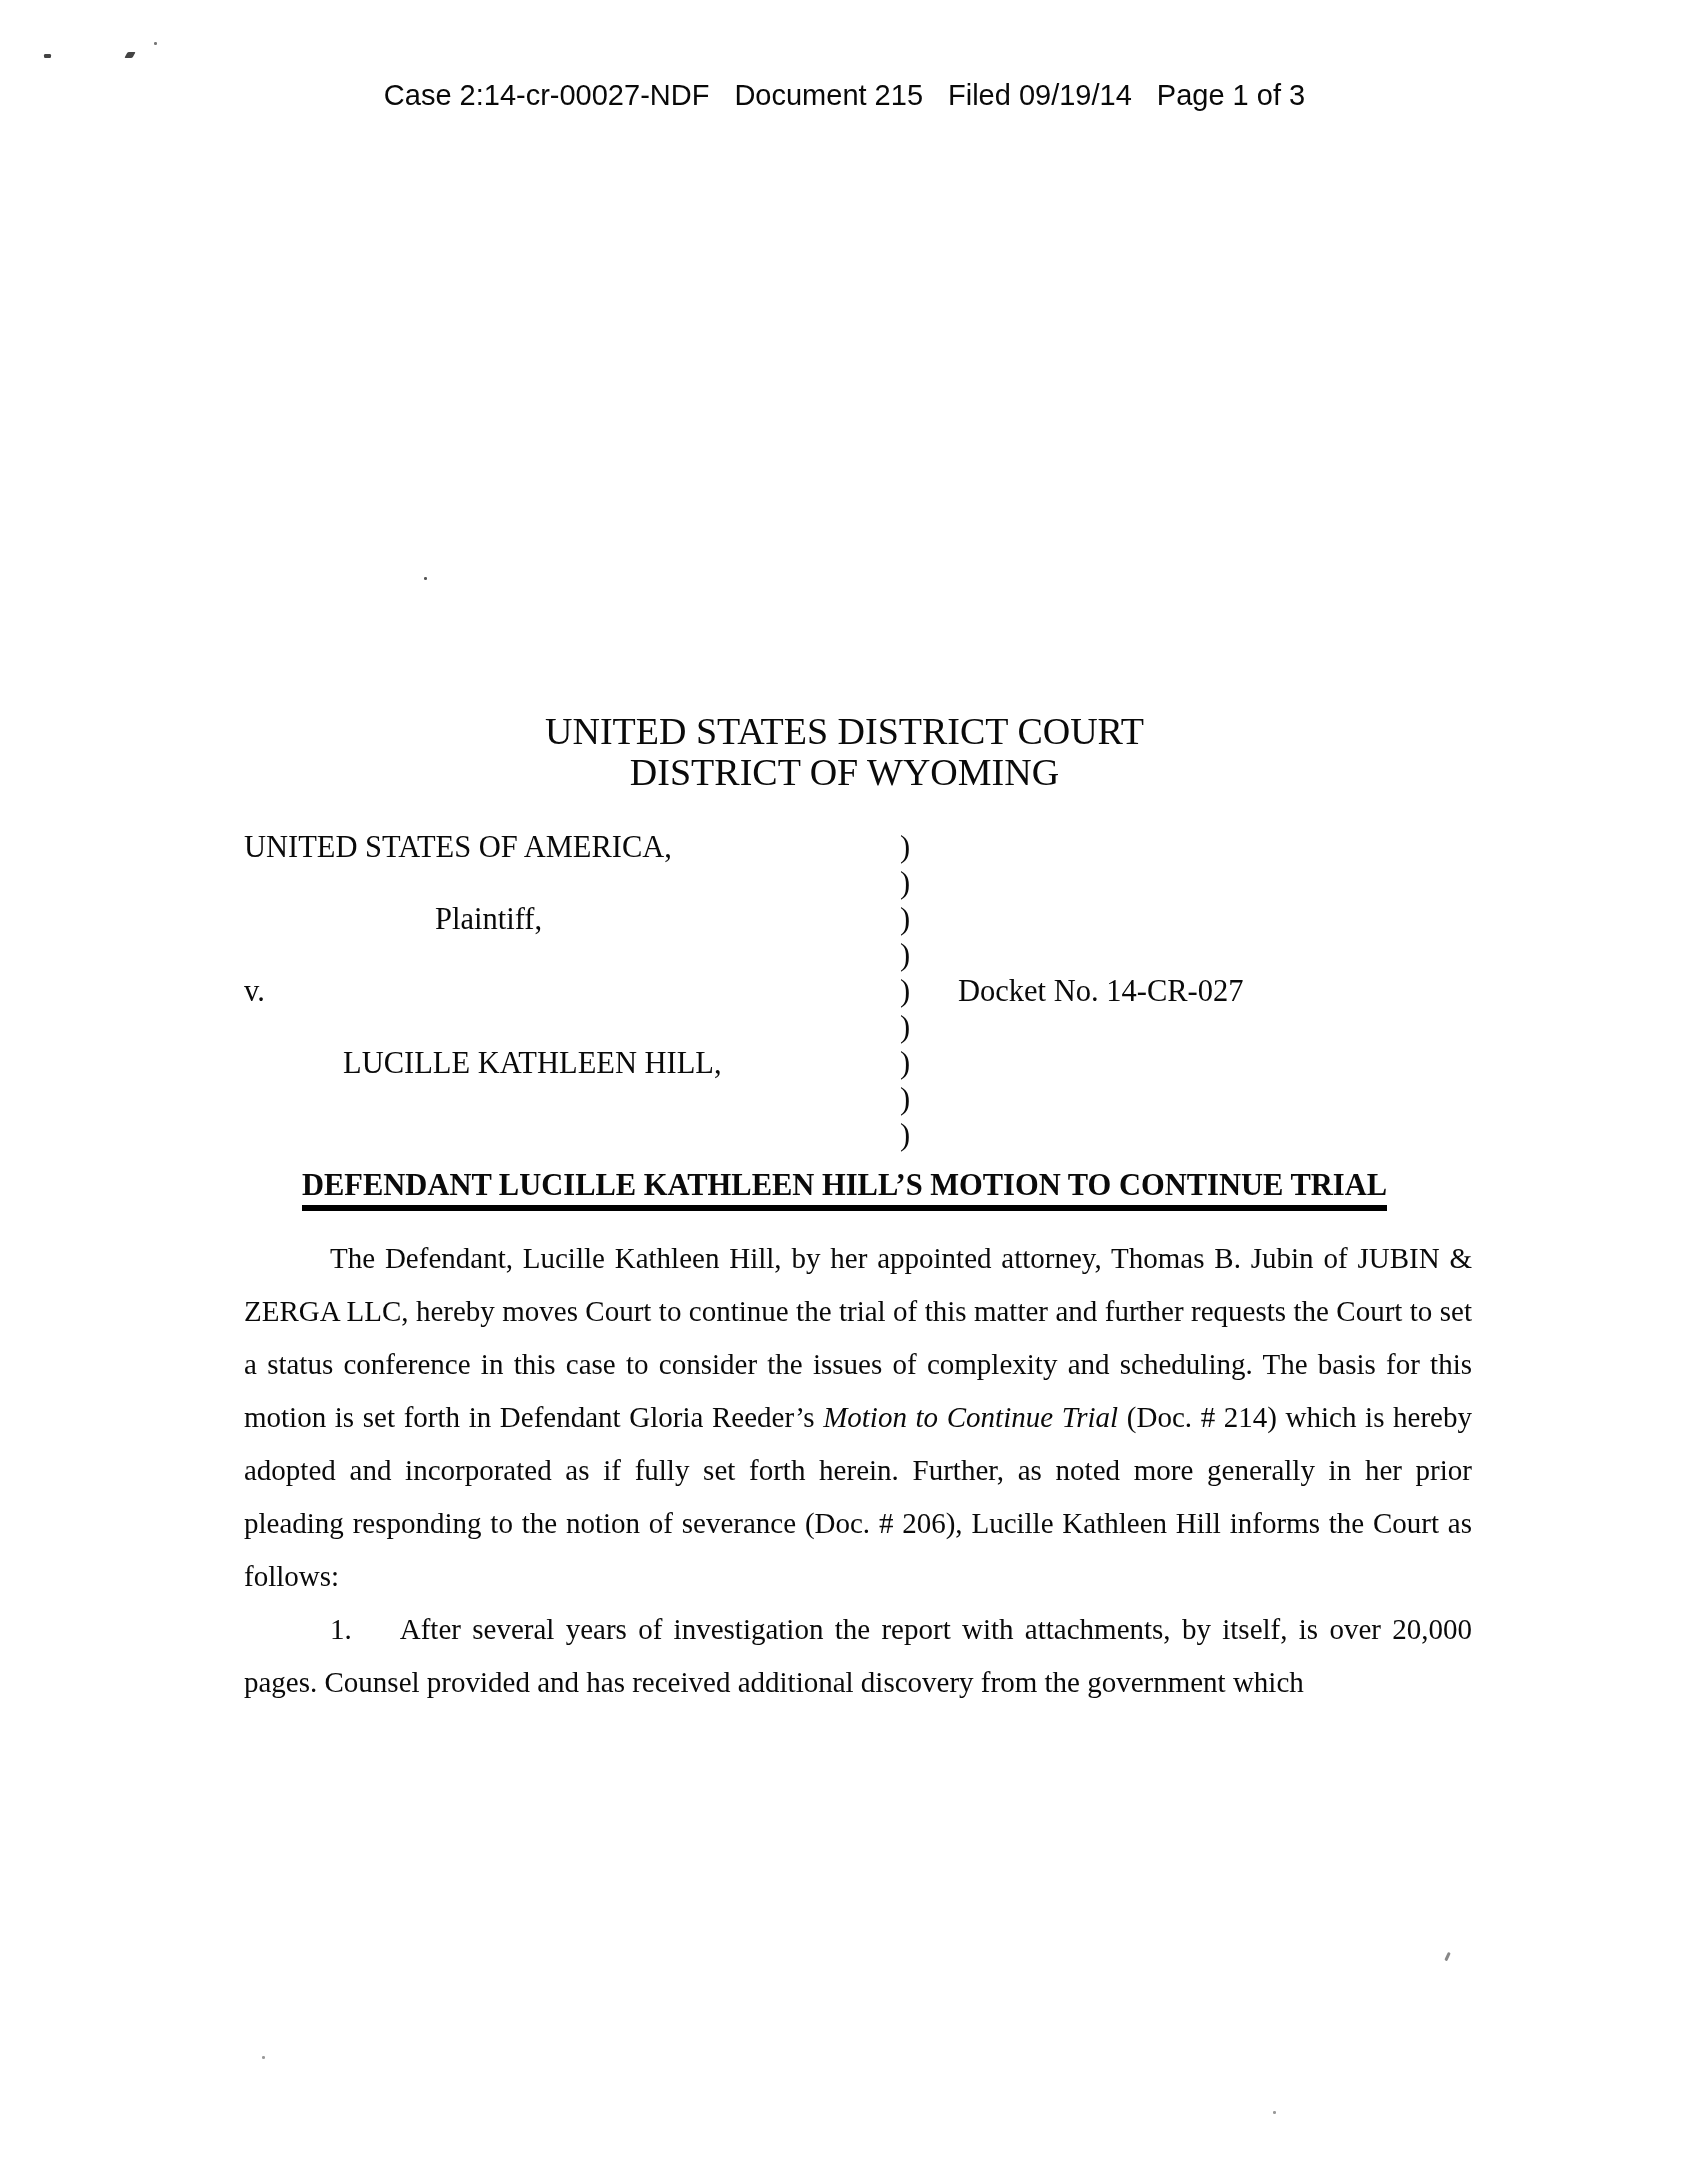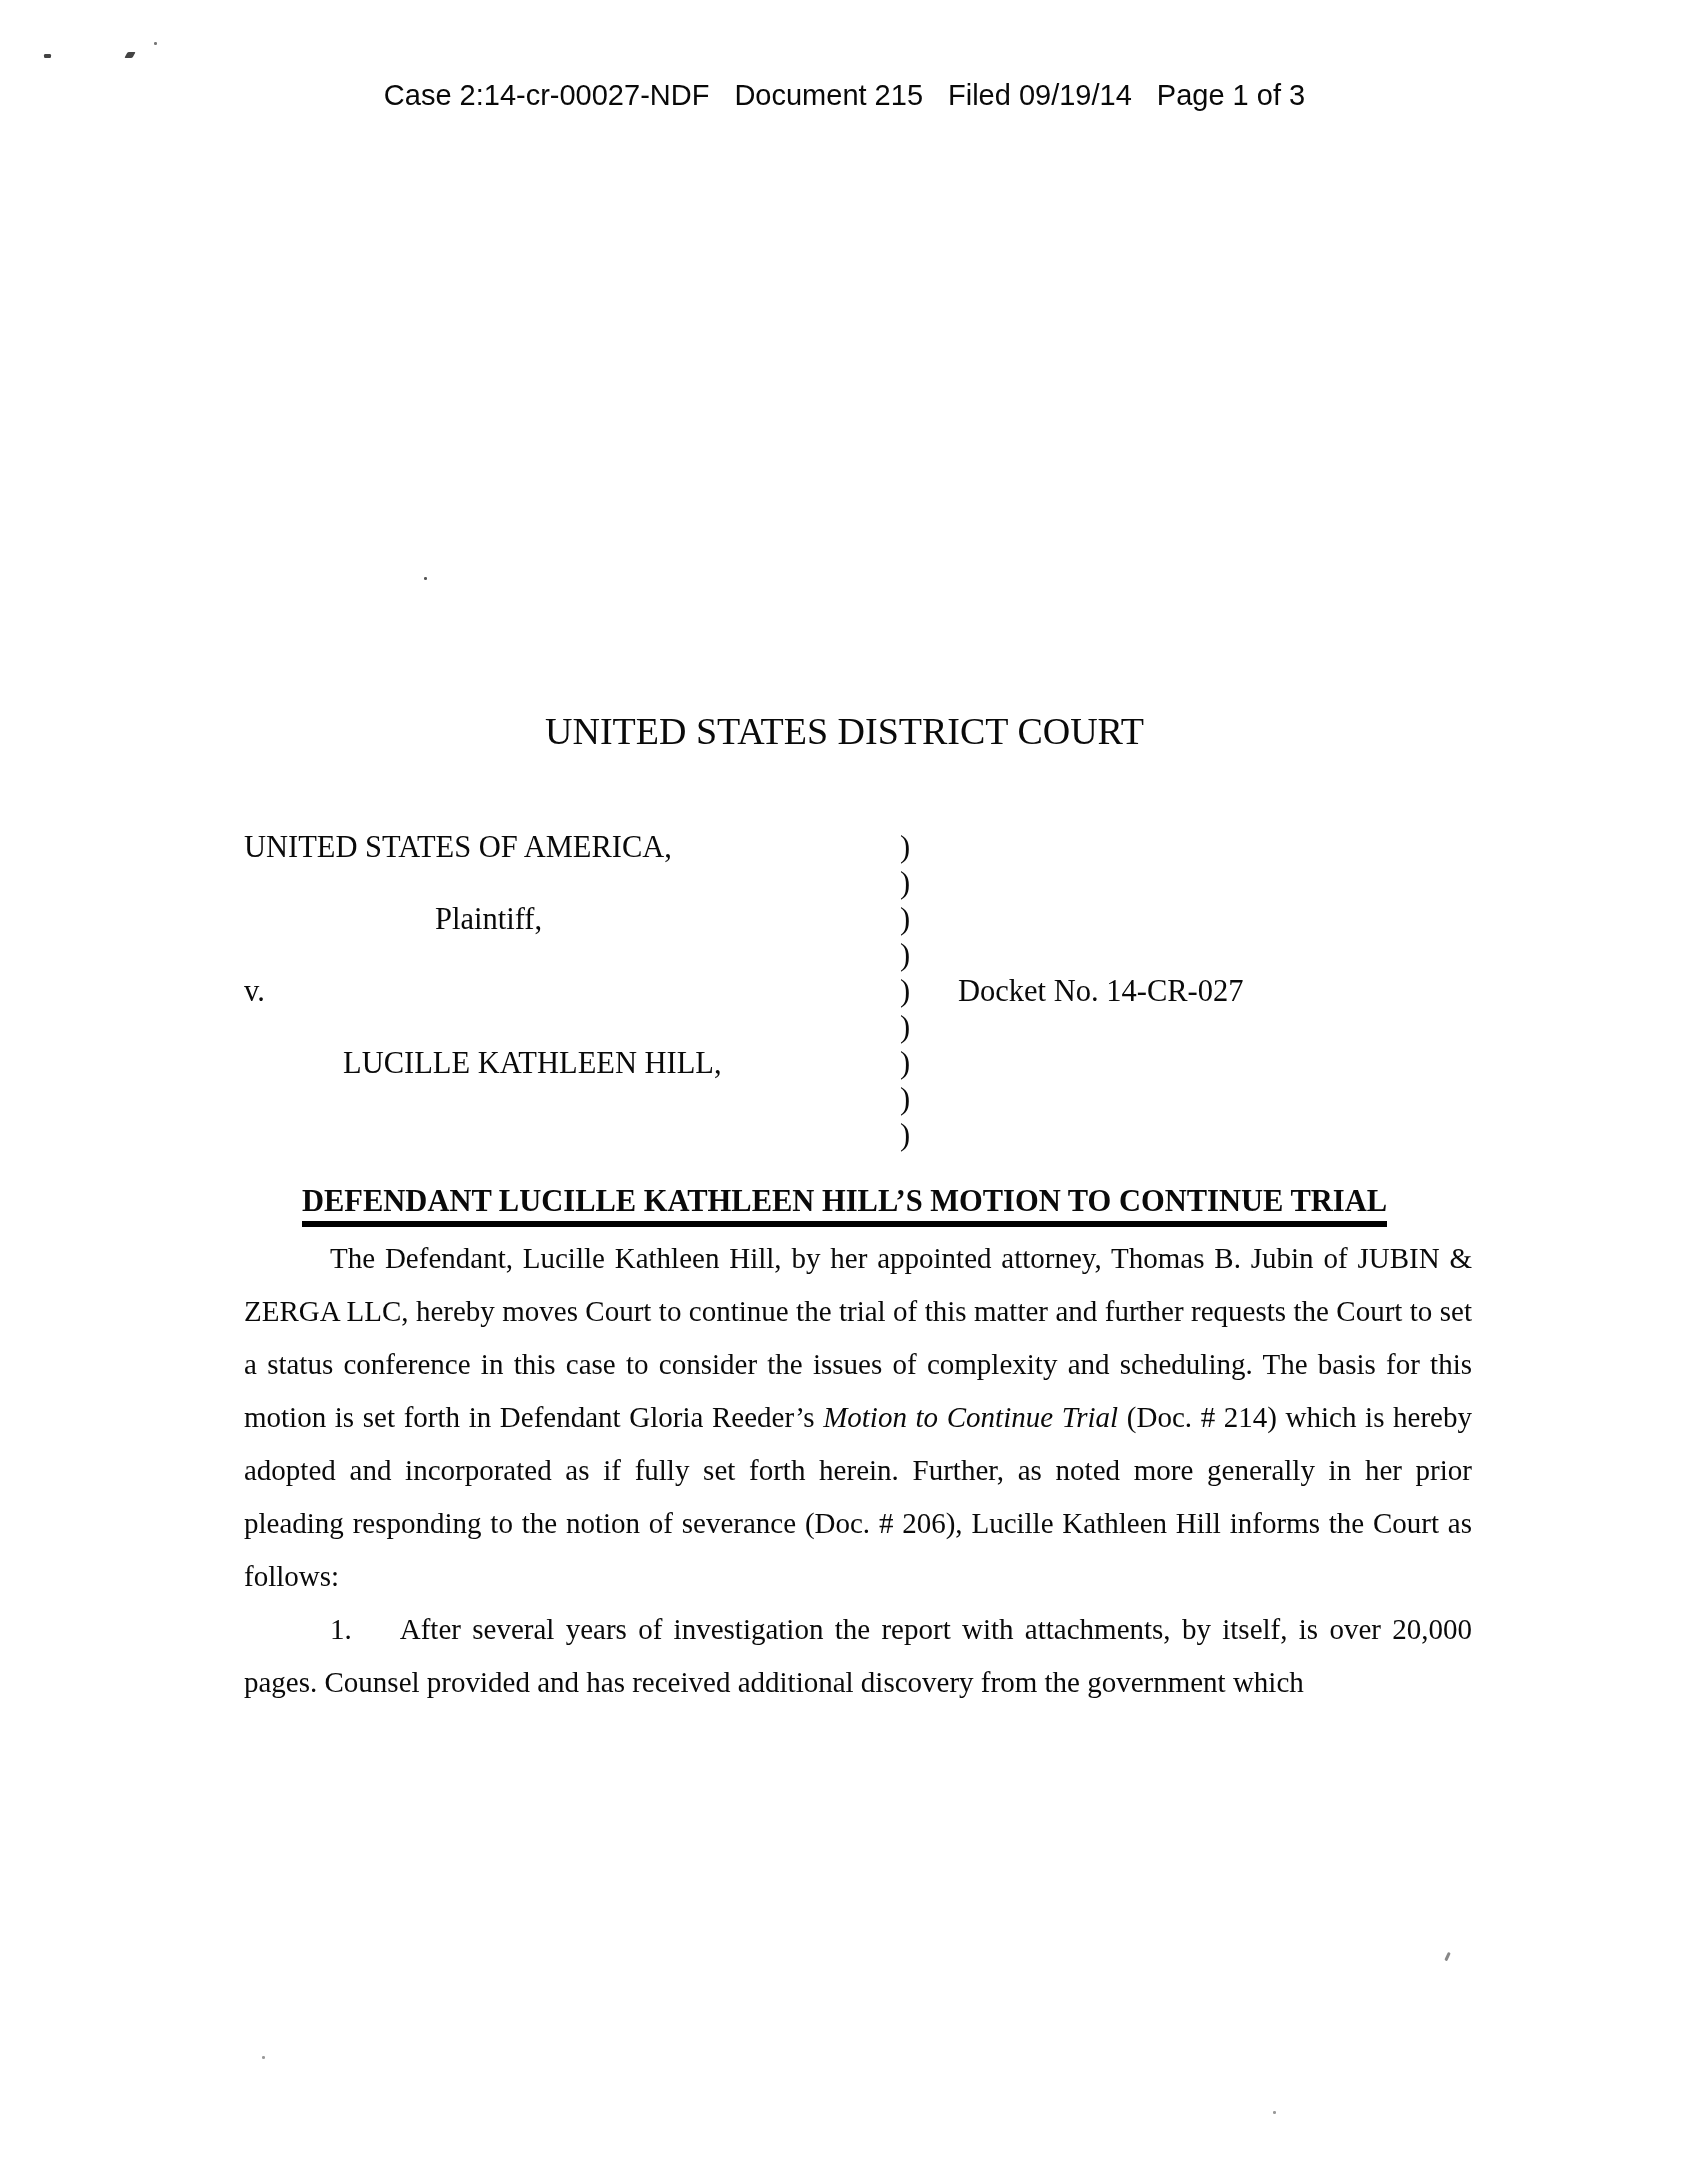--- a/index.html
+++ b/index.html
@@ -77,21 +77,20 @@
 
   
   .motion-title {
     position: absolute;
     top: 1167px;
     left: 0;
     width: 100%;
     text-align: center;
     font-size: 30.5px;
     line-height: 37px;
-    margin-top: 16px;
   }
   .motion-title .title-text {
     font-weight: bold;
     border-bottom: 6px solid #000;
     padding-bottom: 2.6px;
     white-space: nowrap;
   }
 
   
   .body-text {
@@ -143,20 +142,21 @@
   <div class="ecf-header">
     <span>Case 2:14-cr-00027-NDF</span>
     <span>Document 215</span>
     <span>Filed 09/19/14</span>
     <span>Page 1 of 3</span>
   </div>
 
 
   <div class="court-heading">
     <div>UNITED STATES DISTRICT COURT</div>
+    <div>DISTRICT OF WYOMING</div>
   </div>
 
   <div class="caption">
     <div class="caption-row">
       <span class="cap-left">UNITED STATES OF AMERICA,</span>
       <span class="cap-paren">)</span>
     </div>
     <div class="caption-row">
       <span class="cap-paren">)</span>
     </div>

